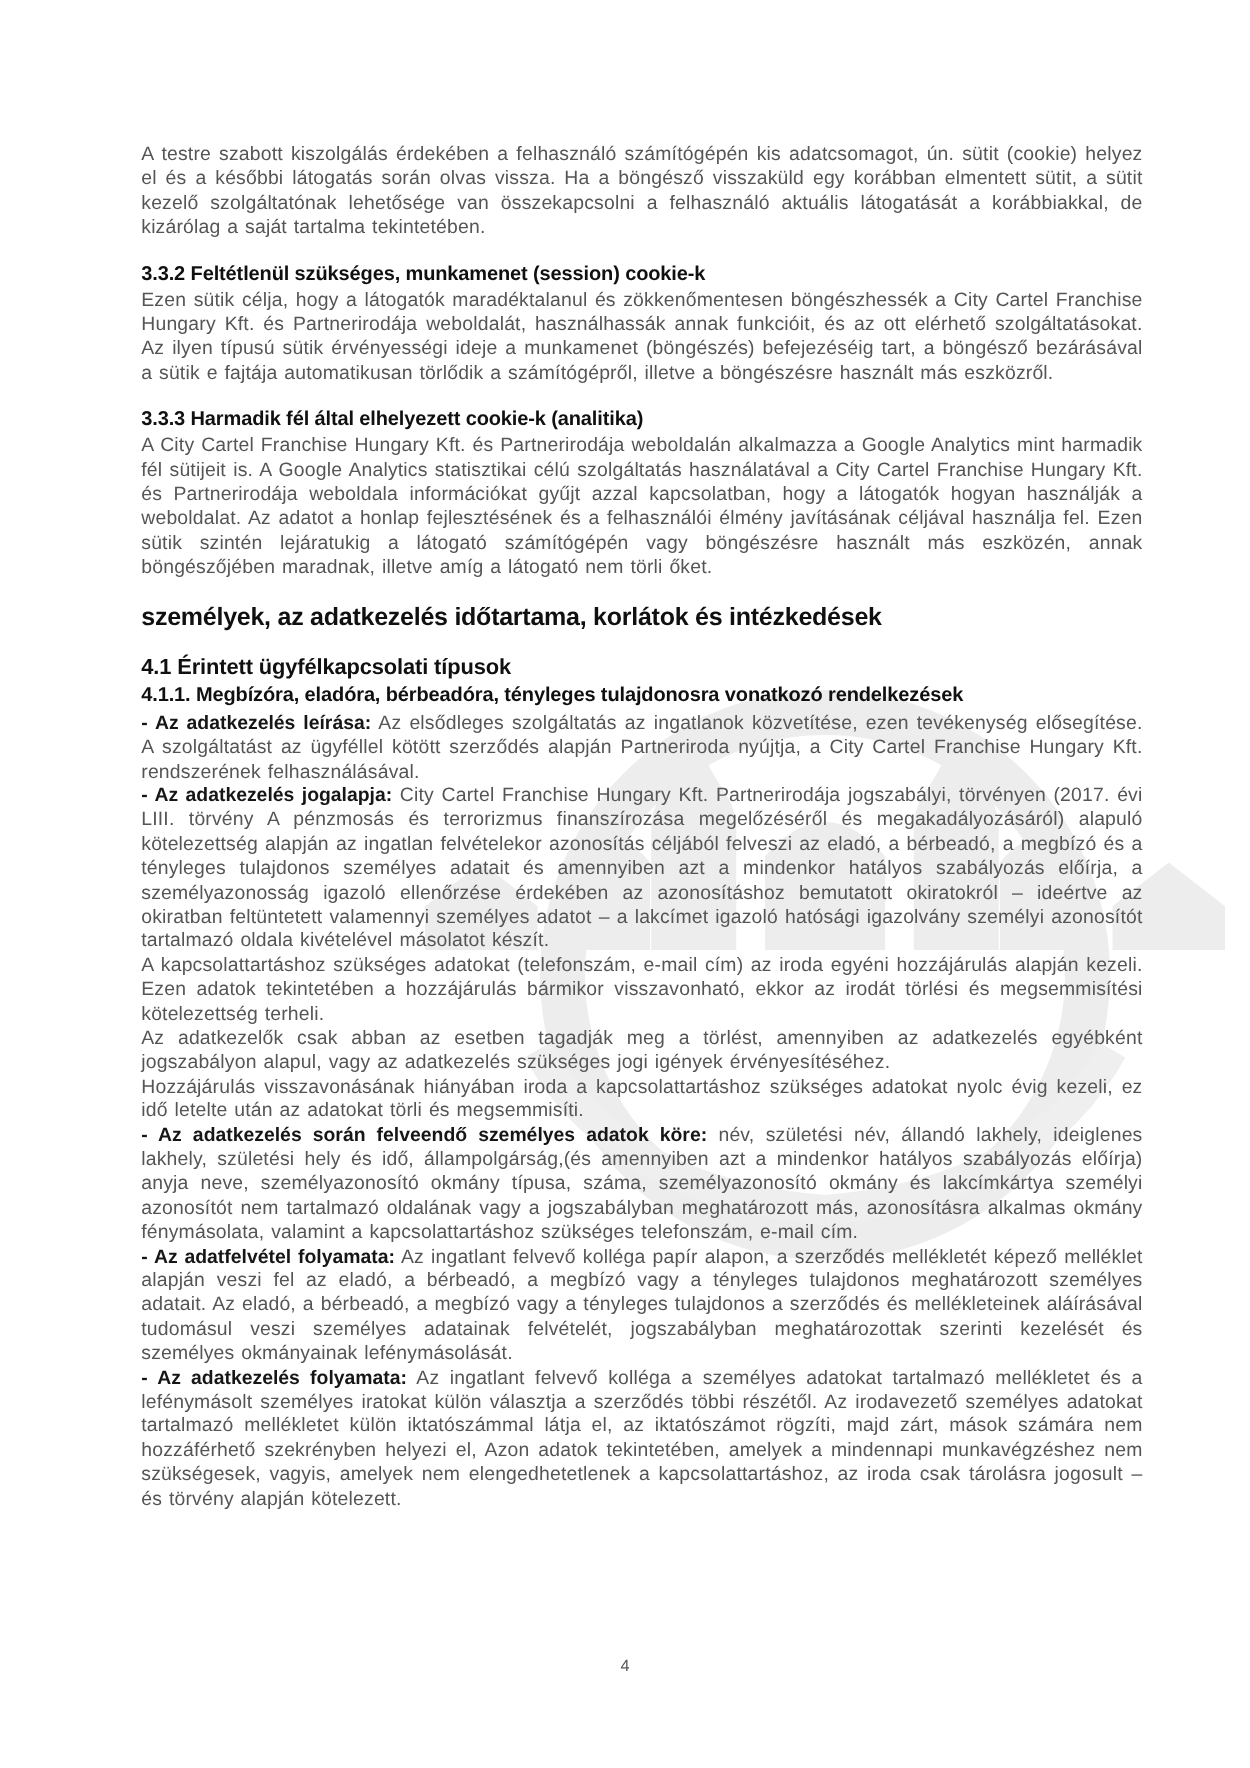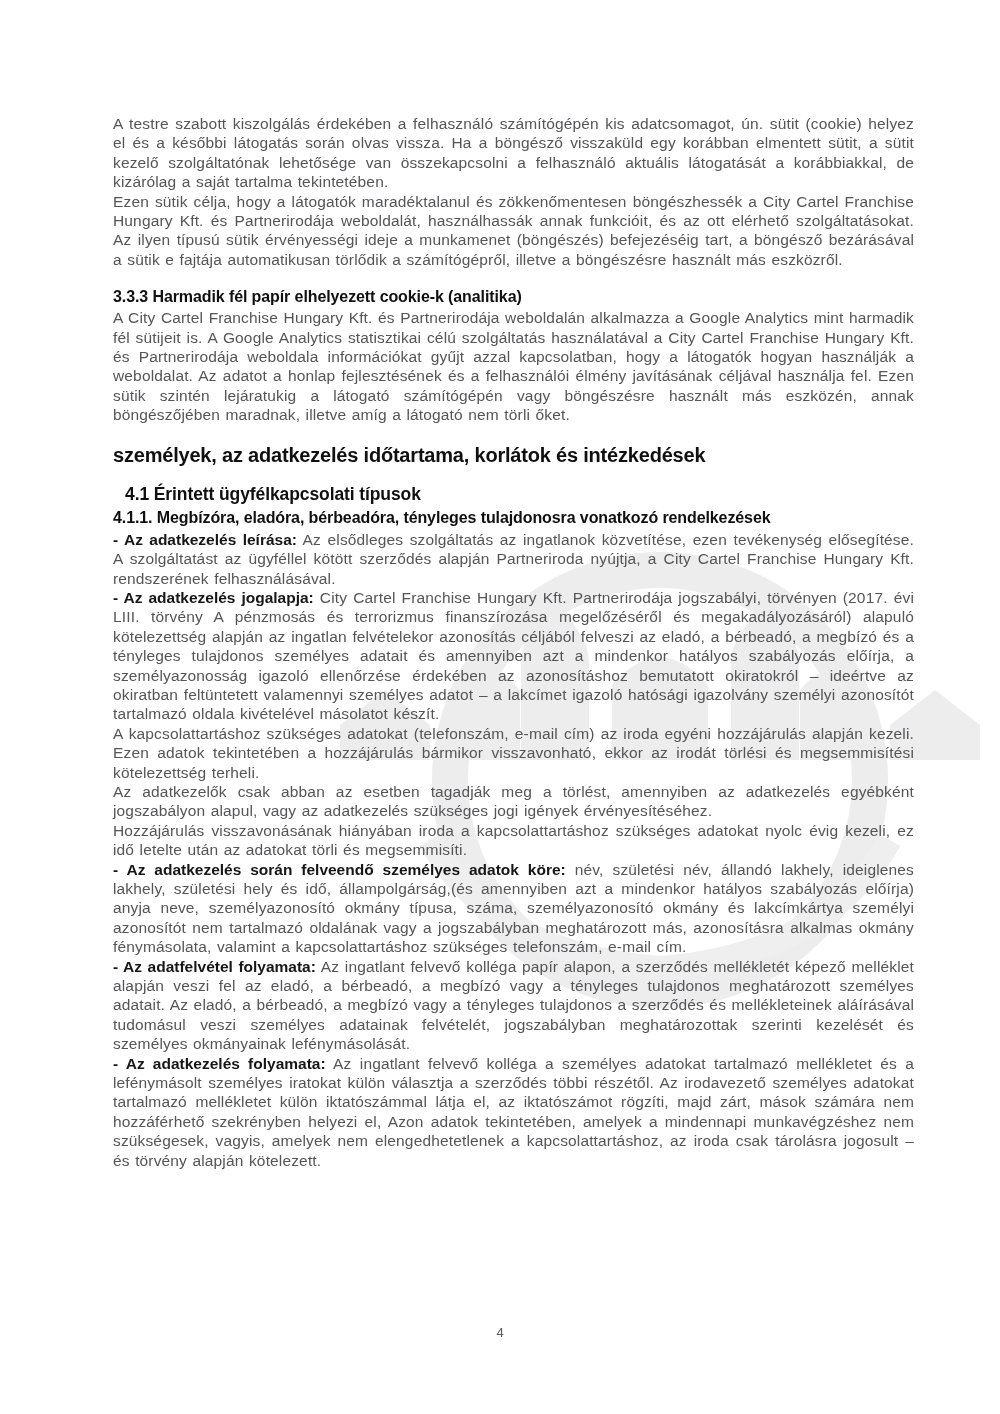--- a/index.html
+++ b/index.html
@@ -51,21 +51,21 @@
   .h-main {
     margin: 15px 0 12px 0;
     font-size: 20px;
     line-height: 31px;
     font-weight: 800;
     color: #101010;
     letter-spacing: -0.2px;
   }
   .h-main .line-justify { text-align: justify; text-align-last: justify; white-space: normal; }
   .h-41 {
-    margin: 6px 0 2px 12px;
+    margin: 6px 0 2px 0;
     font-size: 17.5px;
     line-height: 22px;
     font-weight: 800;
     color: #101010;
     letter-spacing: -0.1px;
     white-space: nowrap;
   }
   .h-411 {
     margin: 0 0 2px 0;
     font-size: 16px;
@@ -106,23 +106,24 @@
     <g fill="none" stroke="#efefef" stroke-width="24">
       <path d="M100 305 Q165 420 330 433"></path>
       <path d="M560 305 Q495 420 330 433"></path>
     </g>
   </svg>
 
   <main class="content">
 
     <p class="body-text">A testre szabott kiszolgálás érdekében a felhasználó számítógépén kis adatcsomagot, ún. sütit (cookie) helyez el és a későbbi látogatás során olvas vissza. Ha a böngésző visszaküld egy korábban elmentett sütit, a sütit kezelő szolgáltatónak lehetősége van összekapcsolni a felhasználó aktuális látogatását a korábbiakkal, de kizárólag a saját tartalma tekintetében.</p>
 
+    <div class="h-sub">3.3.2 Feltétlenül szükséges, munkamenet (session) cookie-k</div>
     <p class="body-text">Ezen sütik célja, hogy a látogatók maradéktalanul és zökkenőmentesen böngészhessék a City Cartel Franchise Hungary Kft. és Partnerirodája weboldalát, használhassák annak funkcióit, és az ott elérhető szolgáltatásokat. Az ilyen típusú sütik érvényességi ideje a munkamenet (böngészés) befejezéséig tart, a böngésző bezárásával a sütik e fajtája automatikusan törlődik a számítógépről, illetve a böngészésre használt más eszközről.</p>
 
-    <div class="h-sub">3.3.3 Harmadik fél papír elhelyezett cookie-k (analitika)</div>
+    <div class="h-sub">3.3.3 Harmadik fél által elhelyezett cookie-k (analitika)</div>
     <p class="body-text">A City Cartel Franchise Hungary Kft. és Partnerirodája weboldalán alkalmazza a Google Analytics mint harmadik fél sütijeit is. A Google Analytics statisztikai célú szolgáltatás használatával a City Cartel Franchise Hungary Kft. és Partnerirodája weboldala információkat gyűjt azzal kapcsolatban, hogy a látogatók hogyan használják a weboldalat. Az adatot a honlap fejlesztésének és a felhasználói élmény javításának céljával használja fel. Ezen sütik szintén lejáratukig a látogató számítógépén vagy böngészésre használt más eszközén, annak böngészőjében maradnak, illetve amíg a látogató nem törli őket.</p>
 
     <div class="h-main">
       <div>személyek, az adatkezelés időtartama, korlátok és intézkedések</div>
     </div>
 
     <div class="h-41">4.1 Érintett ügyfélkapcsolati típusok</div>
     <div class="h-411">4.1.1.  Megbízóra, eladóra, bérbeadóra, tényleges tulajdonosra vonatkozó rendelkezések</div>
 
     <p class="body-text">

